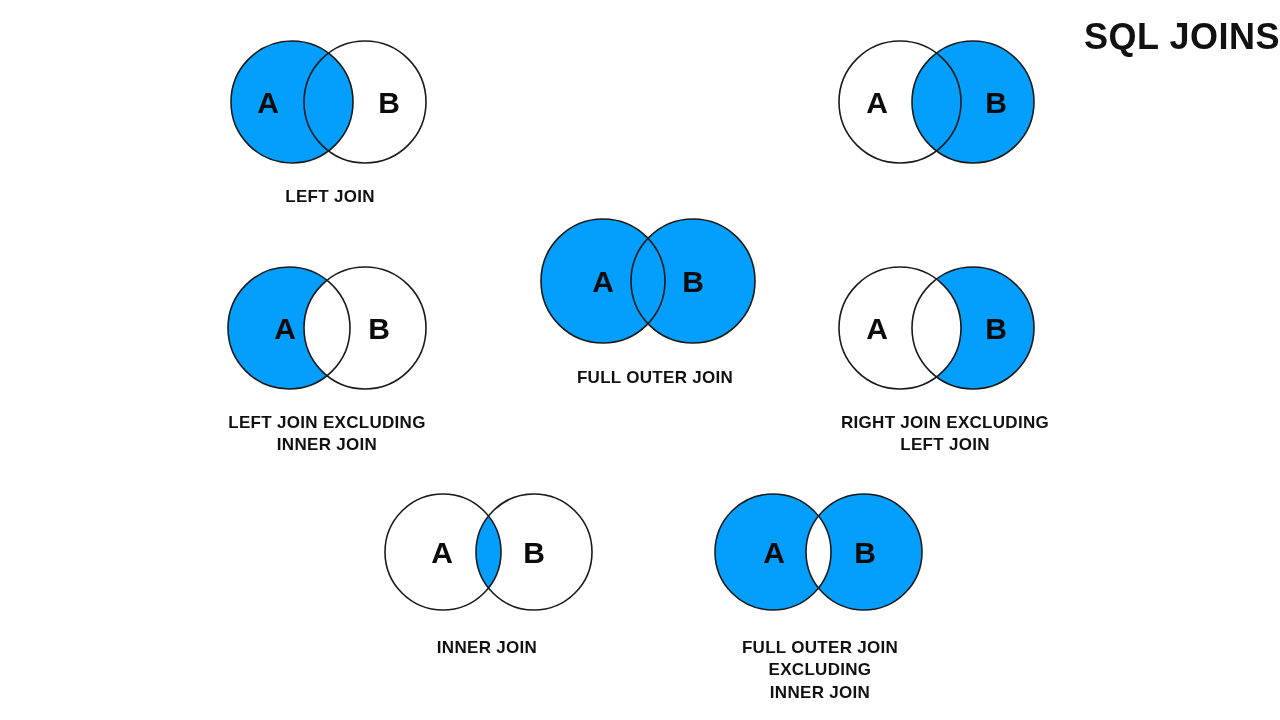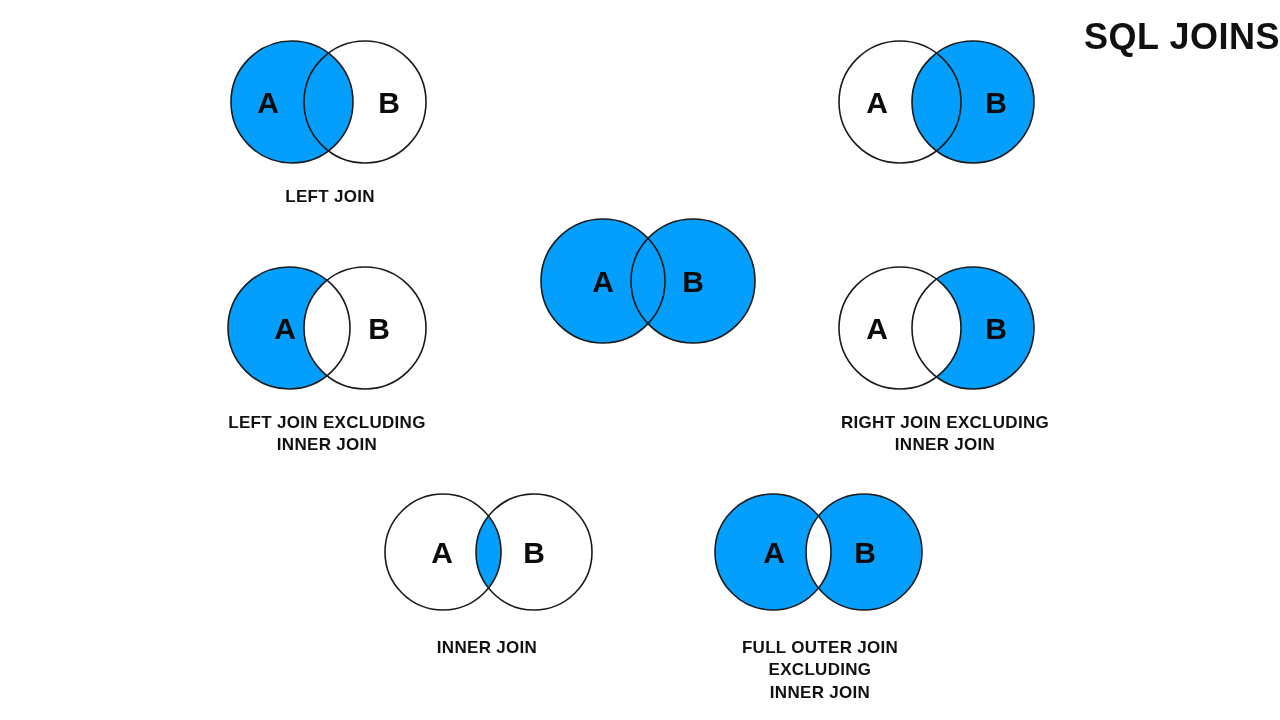--- a/index.html
+++ b/index.html
@@ -142,41 +142,42 @@
     <circle cx="78" cy="70" r="62" fill="#049EFC"></circle>
     <circle cx="168" cy="70" r="62" fill="#049EFC"></circle>
     <g clip-path="url(#clipA-foj)">
       <circle cx="168" cy="70" r="62" fill="#049EFC"></circle>
     </g>
     <circle cx="78" cy="70" r="62" fill="none" stroke="#1a1a1a" stroke-width="1.6"></circle>
     <circle cx="168" cy="70" r="62" fill="none" stroke="#1a1a1a" stroke-width="1.6"></circle>
     <text class="venn-letter" x="78" y="81" text-anchor="middle">A</text>
     <text class="venn-letter" x="168" y="81" text-anchor="middle">B</text>
   </svg>
+  <div class="venn-caption">FULL OUTER JOIN</div>
 </div>
 
 <div class="venn-figure" id="fig-right-join-excl">
   <svg class="venn-svg" width="260" height="150" viewBox="0 0 260 150">
     <defs>
       <clipPath id="clipA-rje">
           <circle cx="85" cy="72" r="61"></circle>
         </clipPath>
     </defs>
     <circle cx="85" cy="72" r="61" fill="#ffffff"></circle>
     <circle cx="158" cy="72" r="61" fill="#049EFC"></circle>
     <g clip-path="url(#clipA-rje)">
       <circle cx="158" cy="72" r="61" fill="#ffffff"></circle>
     </g>
     <circle cx="85" cy="72" r="61" fill="none" stroke="#1a1a1a" stroke-width="1.6"></circle>
     <circle cx="158" cy="72" r="61" fill="none" stroke="#1a1a1a" stroke-width="1.6"></circle>
     <text class="venn-letter" x="62" y="83" text-anchor="middle">A</text>
     <text class="venn-letter" x="181" y="83" text-anchor="middle">B</text>
   </svg>
   <div class="venn-caption">RIGHT JOIN EXCLUDING
-INNER JOIN</div>
+LEFT JOIN</div>
 </div>
 
 <div class="venn-figure" id="fig-inner-join">
   <svg class="venn-svg" width="260" height="150" viewBox="0 0 260 150">
     <defs>
       <clipPath id="clipA-ij">
           <circle cx="86" cy="71" r="58"></circle>
         </clipPath>
     </defs>
     <circle cx="86" cy="71" r="58" fill="#ffffff"></circle>

